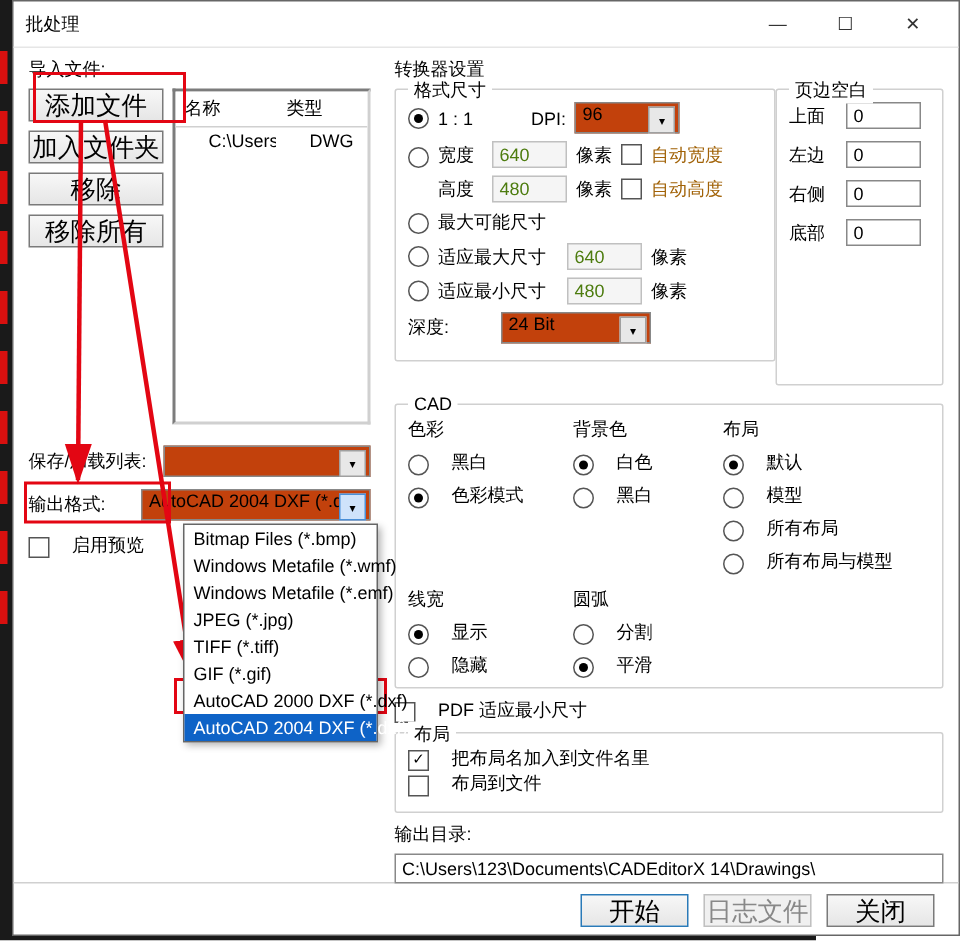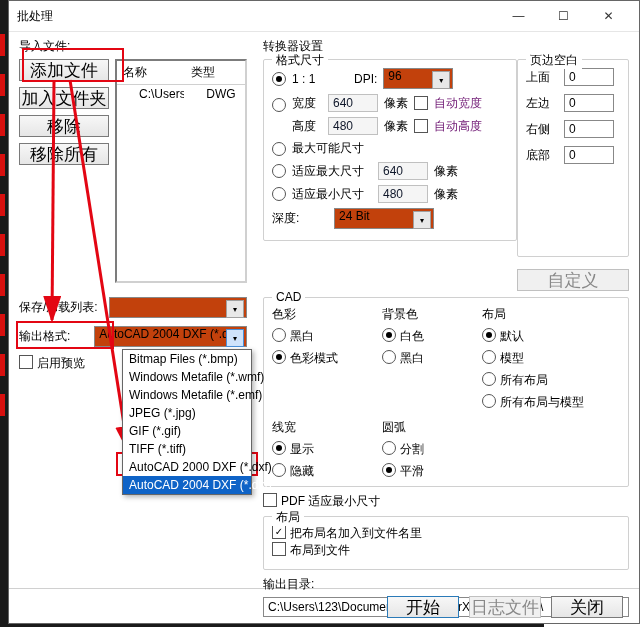--- a/index.html
+++ b/index.html
@@ -25,31 +25,31 @@
   .filelist .row{display:flex;font-size:12px}
   .filelist .row span{padding:2px 22px;white-space:nowrap;overflow:hidden}
   .clearfix{clear:both}
   .rowline{display:flex;align-items:center;margin:8px 0}
   .rowline label{width:90px}
   .selectlike{border:1px solid #888;height:21px;background:#c2410c;display:flex;padding:0 4px;box-sizing:border-box;position:relative}
   .selectlike .arrow{position:absolute;right:2px;top:2px;width:16px;height:16px;background:#e8e8e8;border:1px solid #a0a0a0;display:flex;align-items:center;justify-content:center;font-size:8px}
   .dropdown{position:absolute;border:1px solid #666;background:#fff;box-shadow:2px 2px 5px rgba(0,0,0,0.3);z-index:20}
   .dropdown div{padding:2px 6px;font-size:12px;white-space:nowrap}
   .dropdown div.sel{background:#0e63c7;color:#fff}
-  .chk{display:inline-flex;align-items:flex-start;gap:4px}
+  .chk{display:inline-flex;align-items:flex-end;gap:15px}
   .grp{border:1px solid #d0d0d0;border-radius:2px;padding:8px 8px 6px;margin-bottom:6px;position:relative}
   .grp>.gt{position:absolute;top:-8px;left:8px;background:#fff;padding:0 4px;font-size:12px}
   .fs-row{display:flex;align-items:center;margin-bottom:5px;gap:6px}
   input.num{width:50px;height:18px;border:1px solid #888;font-size:12px;padding:0 4px;box-sizing:border-box}
-  input.num.disabled{color:#0f172a;background:#f5f5f5;border-color:#c0c0c0}
+  input.num.disabled{color:#4d7c0f;background:#f5f5f5;border-color:#c0c0c0}
   .radio{width:12px;height:12px;border:1px solid #555;border-radius:50%;display:inline-flex;align-items:center;justify-content:center;flex-shrink:0}
   .radio.on::after{content:"";width:6px;height:6px;border-radius:50%;background:#000}
   .chkbox{width:12px;height:12px;border:1px solid #555;display:inline-flex;align-items:center;justify-content:center;flex-shrink:0;font-size:10px;line-height:10px}
   .chkbox.on::after{content:"✓";font-size:10px}
-  .muted{color:#701a75}
+  .muted{color:#a16207}
   .margins{display:grid;grid-template-columns:32px 60px;row-gap:8px;column-gap:6px;align-items:center}
   .cad-row{display:flex;gap:30px}
   .cad-col{display:flex;flex-direction:column;gap:5px}
   .footer{height:36px;border-top:1px solid #d0d0d0;display:flex;justify-content:flex-end;align-items:center;gap:10px;padding-right:16px}
   .footer .btn{width:72px}
   .redbox{position:absolute;border:2px solid #e30613;pointer-events:none;z-index:15}
   .arrow-svg{position:absolute;z-index:16;pointer-events:none}
 </style>
 </head>
 <body>
@@ -183,21 +183,20 @@
                 <span>上面</span>
                   <input class="num" value="0" style="">
                 <span>左边</span>
                   <input class="num" value="0" style="">
                 <span>右侧</span>
                   <input class="num" value="0" style="">
                 <span>底部</span>
                   <input class="num" value="0" style="">
               </div>
             </div>
-            <div class="btn disabled" style="width:100%;margin-top:6px">自定义</div>
           </div>
         </div>
 
         <div class="grp" style="margin-top:6px">
           <span class="gt">CAD</span>
           <div class="cad-row">
             <div class="cad-col" style="width:80px">
               <span>色彩</span>
               <label class="chk">
                   <span class="radio"></span>
@@ -294,22 +293,22 @@
       <div class="btn disabled">日志文件</div>
       <div class="btn">关闭</div>
     </div>
   </div>
 
   <div class="dropdown" style="left:122px;top:349px;width:128px">
     <div>Bitmap Files (*.bmp)</div>
     <div>Windows Metafile (*.wmf)</div>
     <div>Windows Metafile (*.emf)</div>
     <div>JPEG (*.jpg)</div>
+    <div>TIFF (*.tiff)</div>
     <div>GIF (*.gif)</div>
-    <div>TIFF (*.tiff)</div>
     <div>AutoCAD 2000 DXF (*.dxf)</div>
     <div class="sel">AutoCAD 2004 DXF (*.dxf)</div>
   </div>
 
   <div class="redbox" style="left:22px;top:48px;width:98px;height:30px"></div>
   <div class="redbox" style="left:16px;top:321px;width:94px;height:24px"></div>
   <div class="redbox" style="left:116px;top:452px;width:138px;height:20px"></div>
 
   <svg class="arrow-svg" style="left:0;top:0" width="640" height="627">
     <defs>

